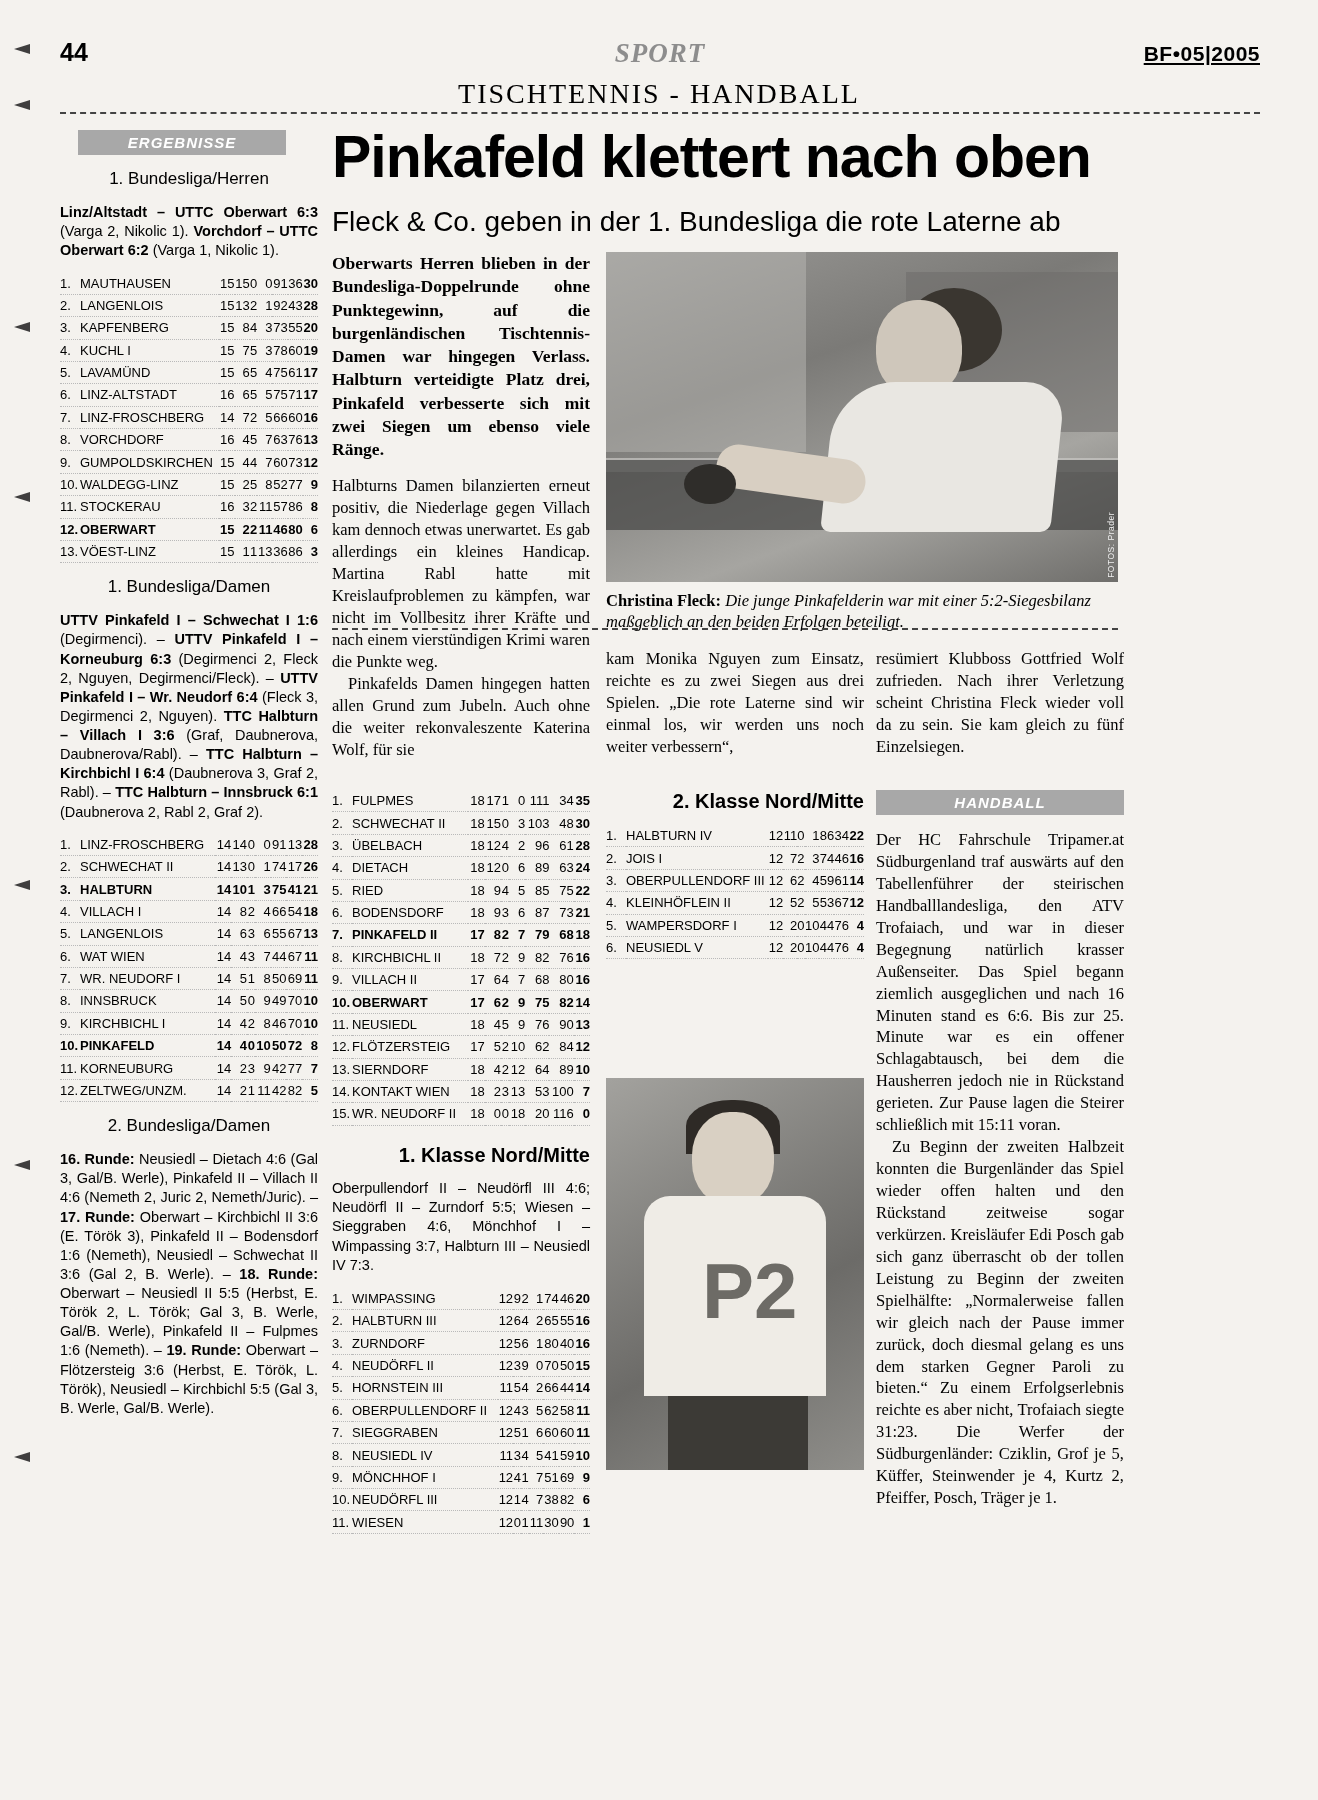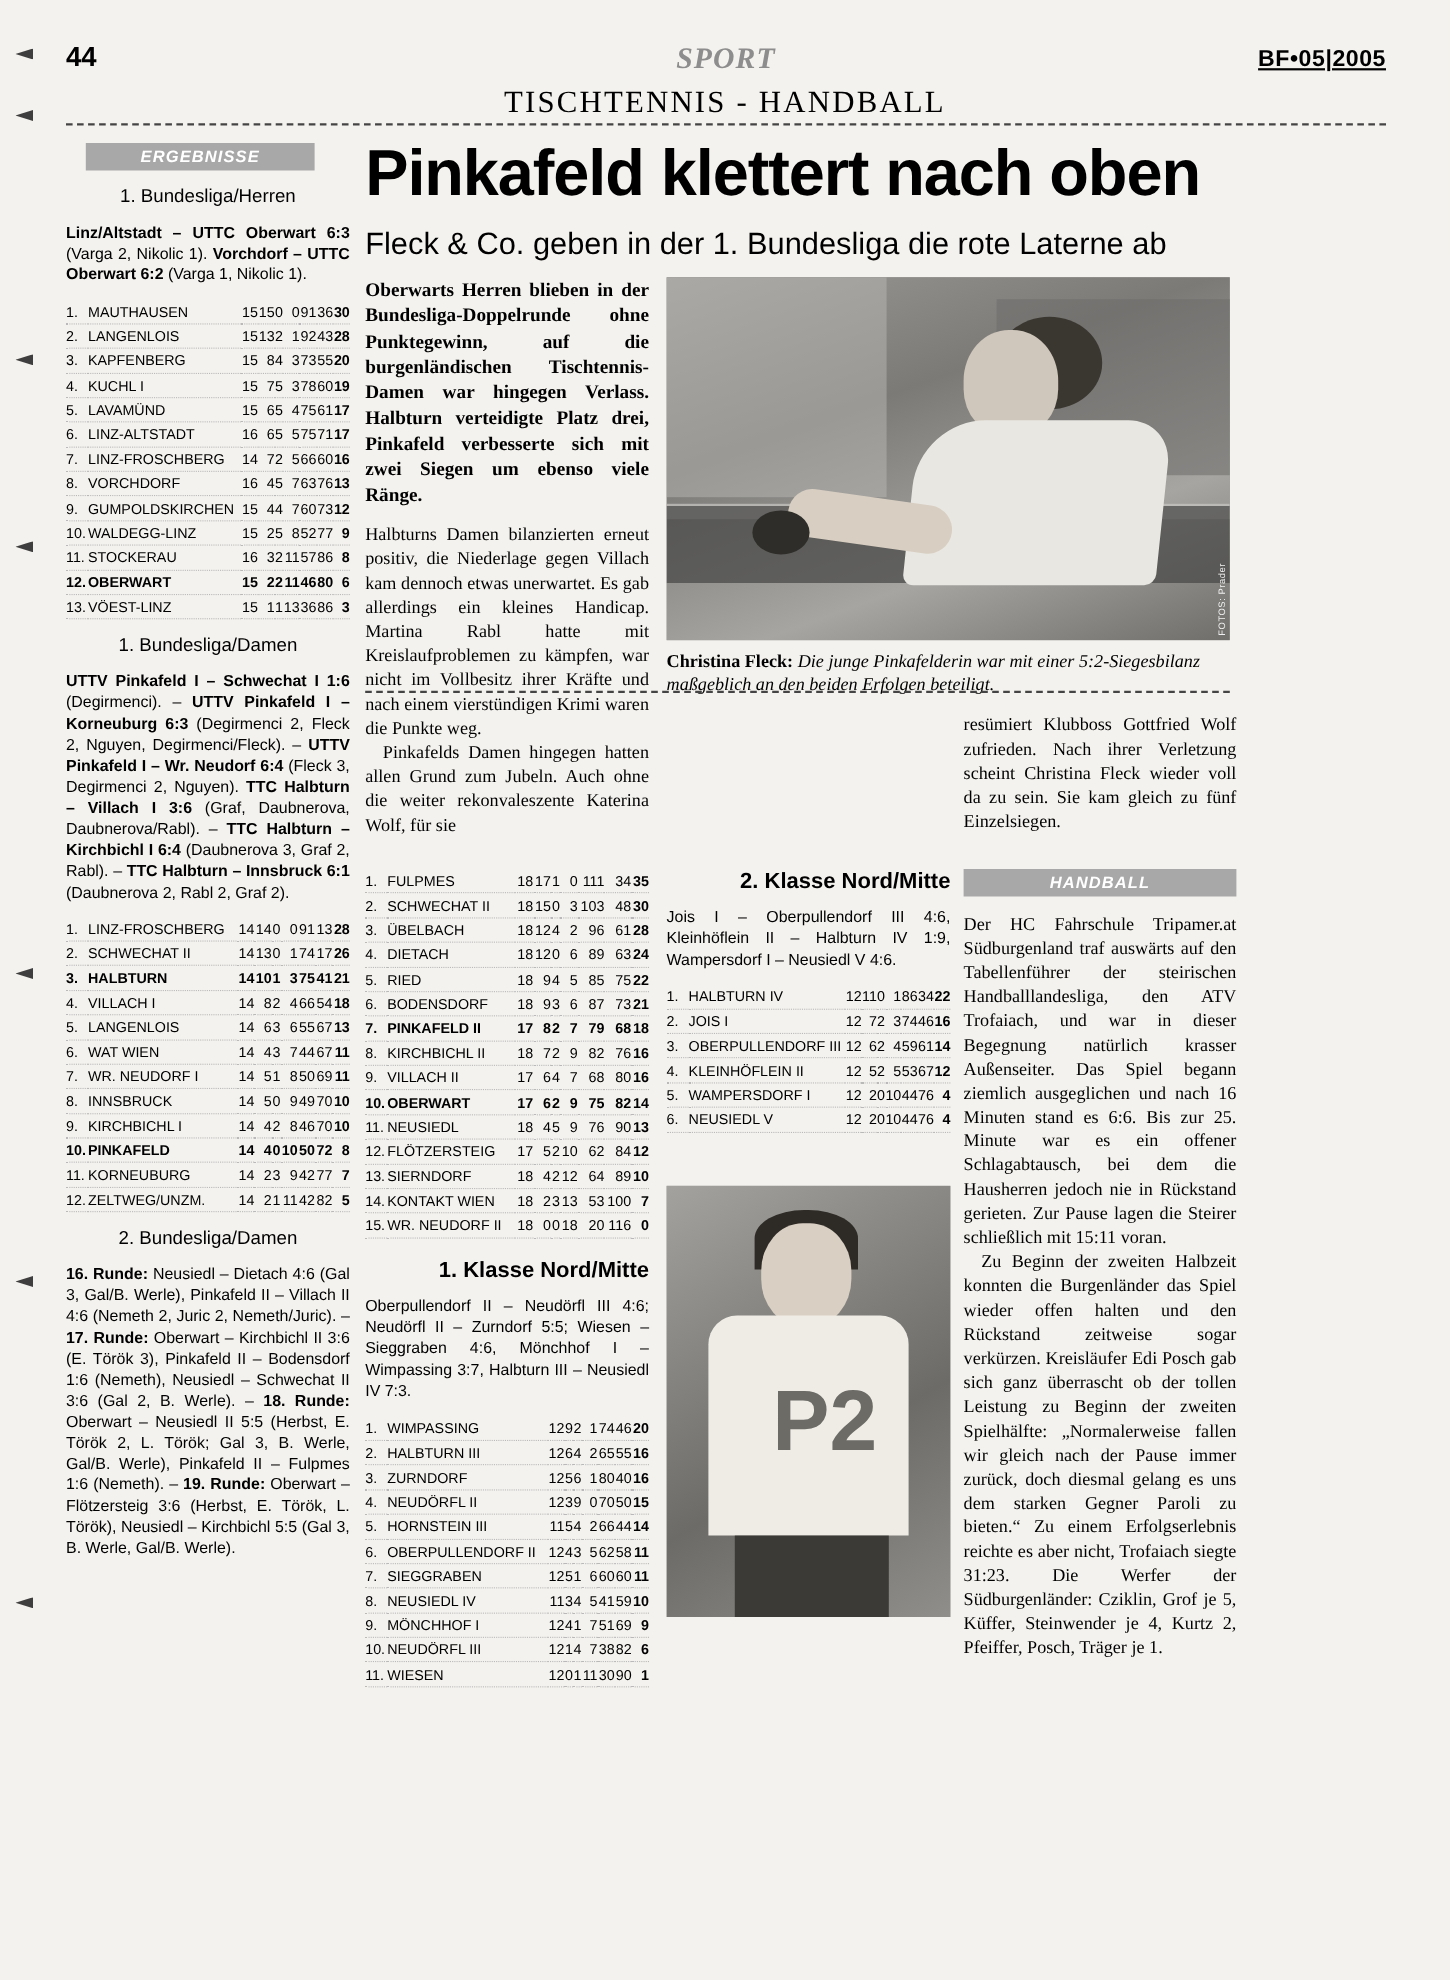--- a/index.html
+++ b/index.html
@@ -493,20 +493,23 @@
     <div class="player-body"></div>
     <div class="arm"></div>
     <div class="bat"></div>
     <div class="credit">FOTOS: Prader</div>
   </div>
   <div class="caption">
     <b>Christina Fleck:</b>
     <i>Die junge Pinkafelderin war mit einer 5:2-Siegesbilanz maßgeblich an den beiden Erfolgen beteiligt.</i>
   </div>
 
+  <div style="position:absolute;left:606px;top:648px;width:258px;" class="body-serif">
+    <p class="first">kam Monika Nguyen zum Einsatz, reichte es zu zwei Siegen aus drei Spielen. „Die rote Laterne sind wir einmal los, wir werden uns noch weiter verbessern“,</p>
+  </div>
   <div style="position:absolute;left:876px;top:648px;width:248px;" class="body-serif">
     <p class="first">resümiert Klubboss Gottfried Wolf zufrieden. Nach ihrer Verletzung scheint Christina Fleck wieder voll da zu sein. Sie kam gleich zu fünf Einzelsiegen.</p>
   </div>
 
   <div class="rule-mid"></div>
 
   <div style="position:absolute;left:332px;top:790px;width:258px;">
     <table class="standings" style="margin-top:0;">
       <tbody>
           <tr>
@@ -800,21 +803,20 @@
             <td class="num">30</td>
             <td class="num">90</td>
             <td class="pts">1</td>
           </tr>
         </tbody>
     </table>
   </div>
 
   <div style="position:absolute;left:606px;top:790px;width:258px;">
     <div class="mini-head" style="margin-top:0;">2. Klasse Nord/Mitte</div>
-    <div class="small-res">Jois I – Oberpullendorf III 4:6, Kleinhöflein II – Halbturn IV 1:9, Wampersdorf I – Neusiedl V 4:6.</div>
     <table class="standings">
       <tbody>
           <tr>
             <td class="rank">1.</td>
             <td class="team">HALBTURN IV</td>
             <td class="num">12</td>
             <td class="num">11</td>
             <td class="num">0</td>
             <td class="num">1</td>
             <td class="num">86</td>

